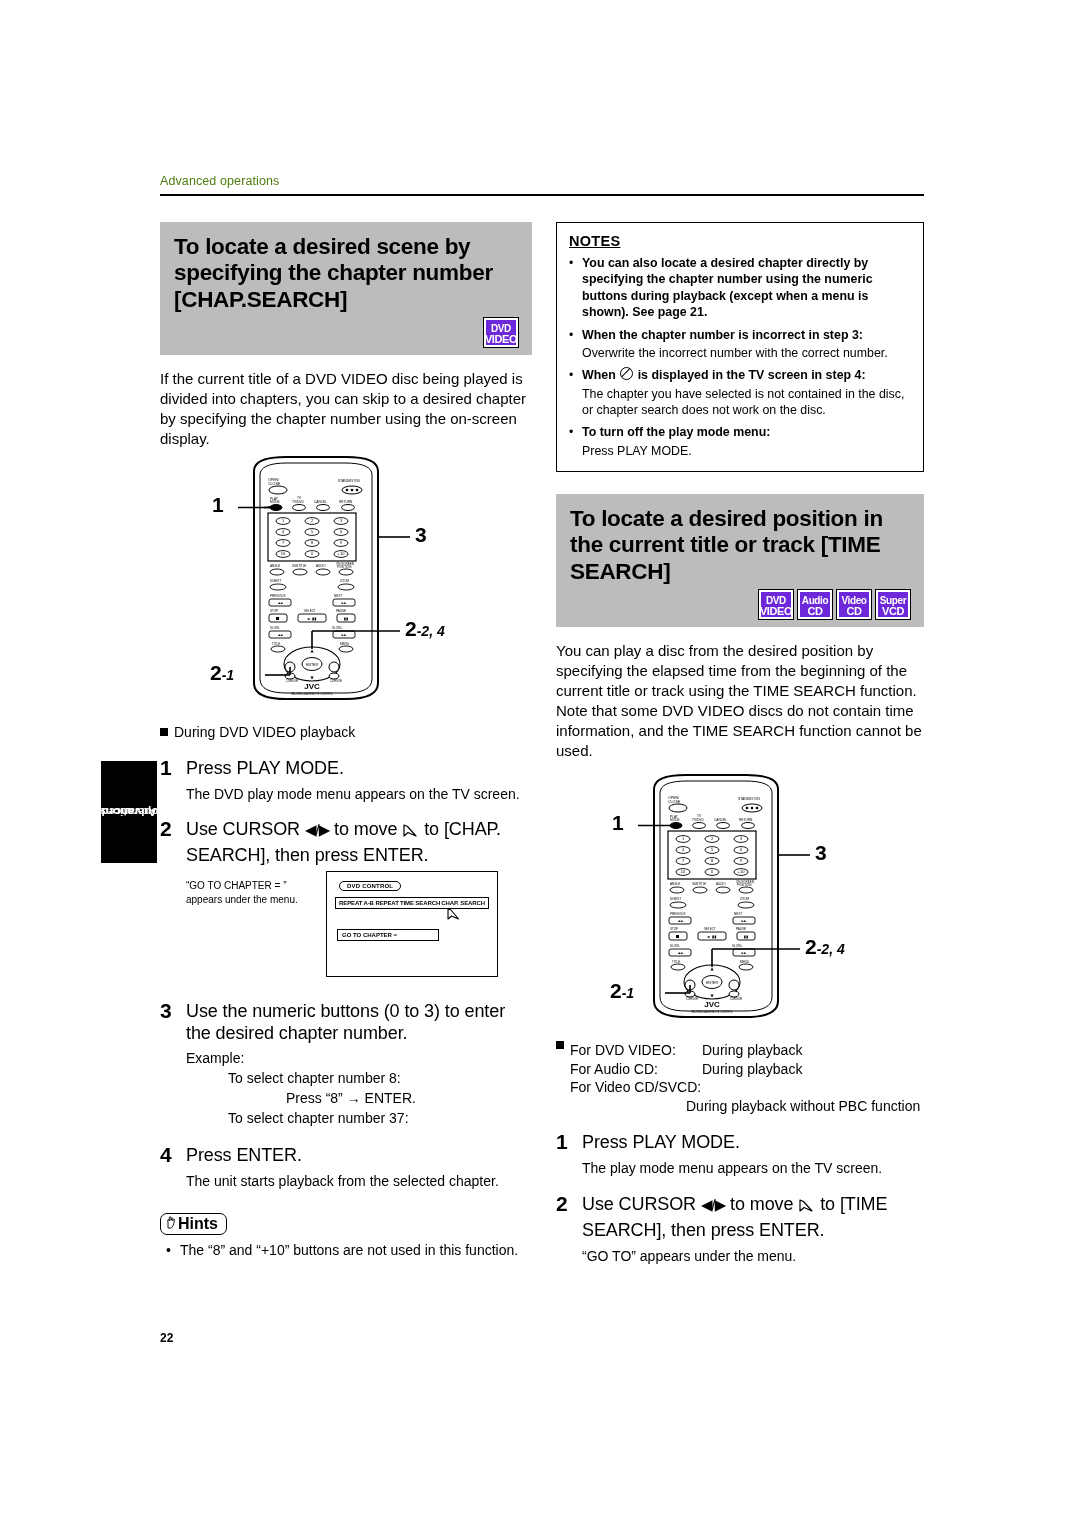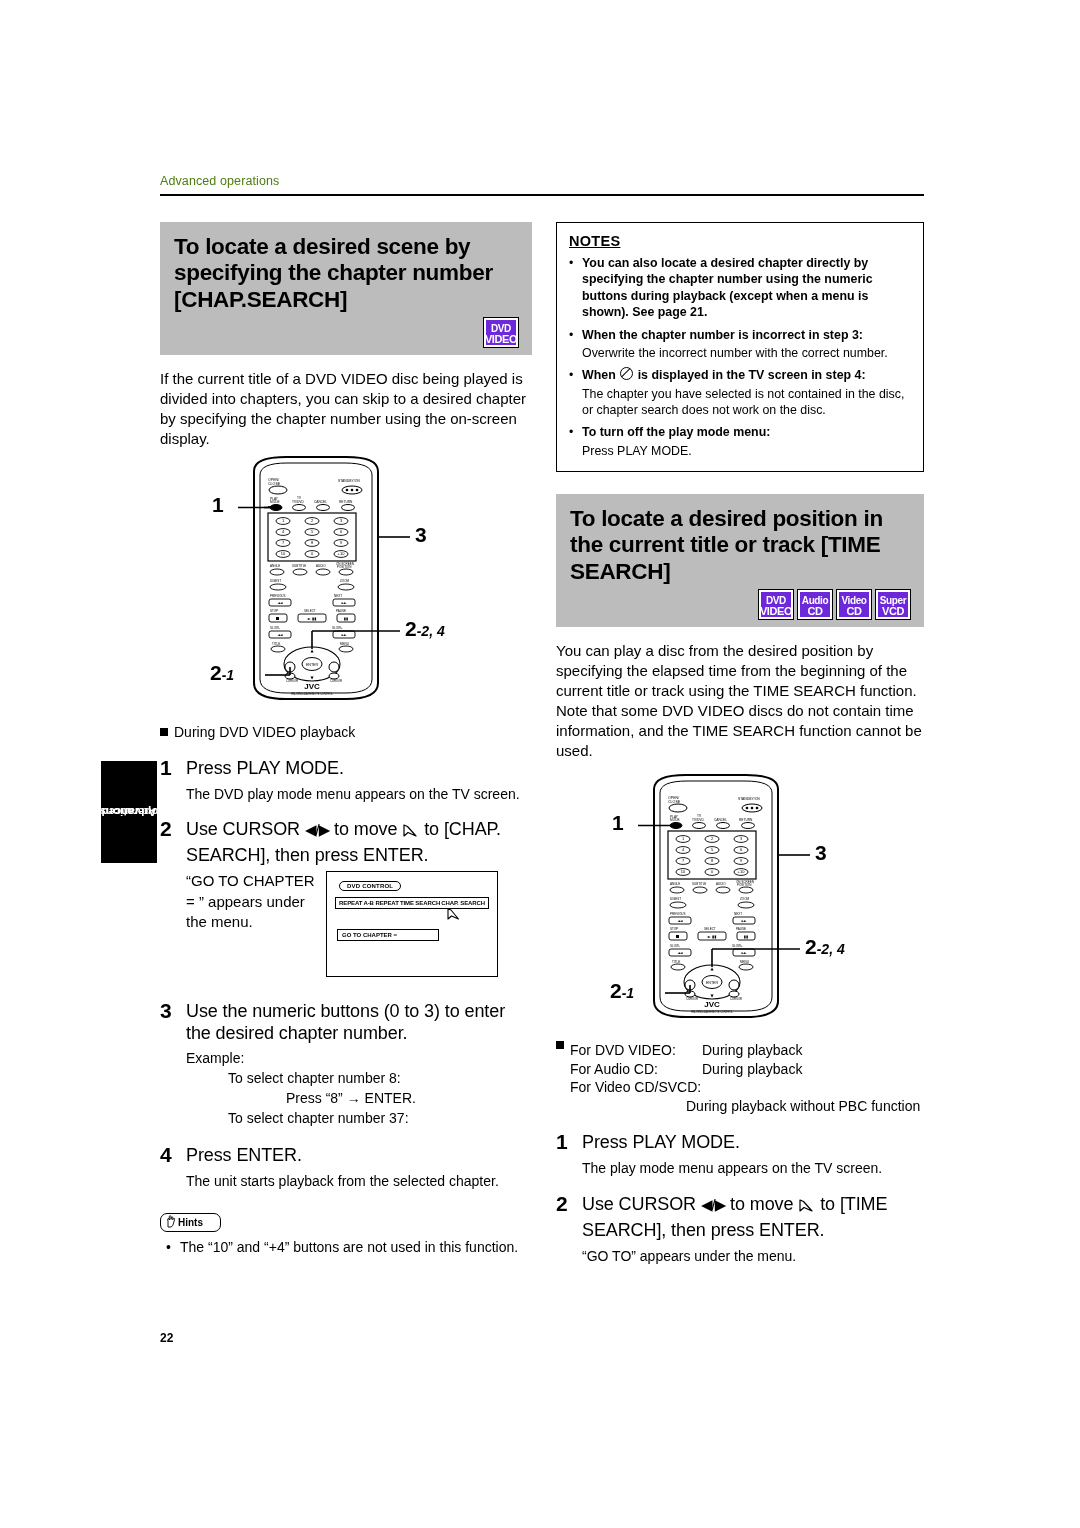--- a/index.html
+++ b/index.html
@@ -155,21 +155,21 @@
   }
   .ex-i1 { padding-left: 42px; }
   .ex-i2 { padding-left: 100px; }
 
   
   .tv-wrap {
     display: flex;
     gap: 10px;
     margin-top: 4px;
   }
-  .tv-caption { font-size: 15px; line-height: 1.35; width: 130px; }
+  .tv-caption { font-size: 10px; line-height: 1.35; width: 130px; margin-top: 8px; }
   .tv-screen {
     width: 170px;
     height: 104px;
     border: 1.5px solid #000;
     position: relative;
     background: #fff;
     flex: none;
   }
   .osd-title {
     position: absolute;
@@ -249,22 +249,22 @@
     transform: rotate(-45deg);
   }
 
   
   .hints-tag {
     display: inline-flex;
     align-items: center;
     gap: 2px;
     border: 1.6px solid #000;
     border-radius: 7px;
-    padding: 1px 17px 1px 4px;
-    font-size: 10px;
+    padding: 1px 8px 1px 4px;
+    font-size: 16px;
     font-weight: bold;
   }
   .hints-item {
     display: flex;
     font-size: 14px;
     line-height: 1.35;
     margin-top: 6px;
     padding-left: 6px;
   }
   .hints-item .dot { width: 14px; flex: none; }
@@ -542,21 +542,21 @@
     <div class="hints-tag">
       <span>
         <svg width="11" height="13" viewBox="0 0 11 13">
             <path d="M3 12 L3 6 Q2 4 3 3.6 Q4 3.4 4.3 5 L4.3 1.6 Q4.4 .6 5.2 .7 Q6 .8 6 1.7 L6 4.4 L6.4 2.6 Q6.6 1.8 7.3 2 Q8 2.2 7.9 3 L7.7 4.8 L8.3 3.7 Q8.7 3 9.3 3.3 Q9.9 3.7 9.6 4.4 L8.6 8 Q8.2 11 6 12 Z" fill="#fff" stroke="#000" stroke-width=".9" stroke-linejoin="round"></path>
           </svg>
       </span>
       <span>Hints</span>
     </div>
     <div class="hints-item">
       <span class="dot">•</span>
-      <span>The “10” and “+4” buttons are not used in this function.</span>
+      <span>The “8” and “+10” buttons are not used in this function.</span>
     </div>
   </div>
 
 </div>
 
 <div class="col-right">
 
   <div class="notes-box">
     <div class="notes-title">NOTES</div>
     <div class="notes-list">

